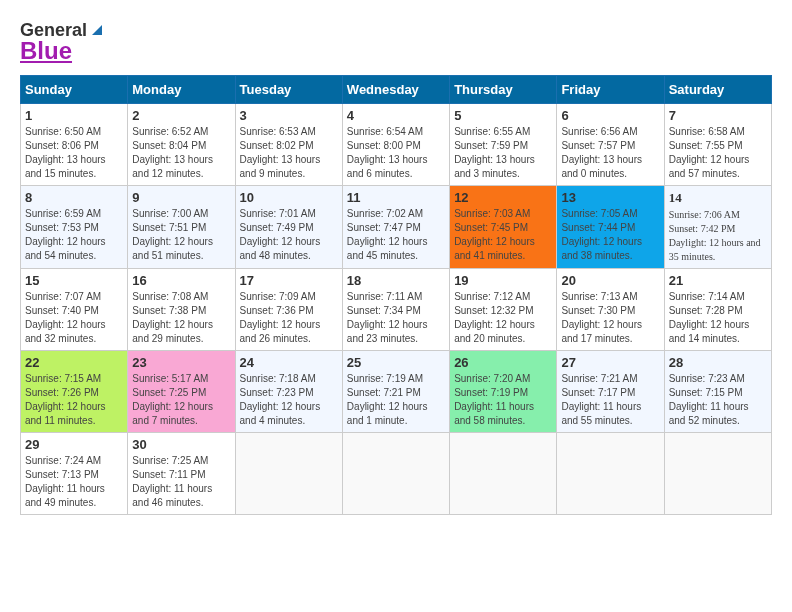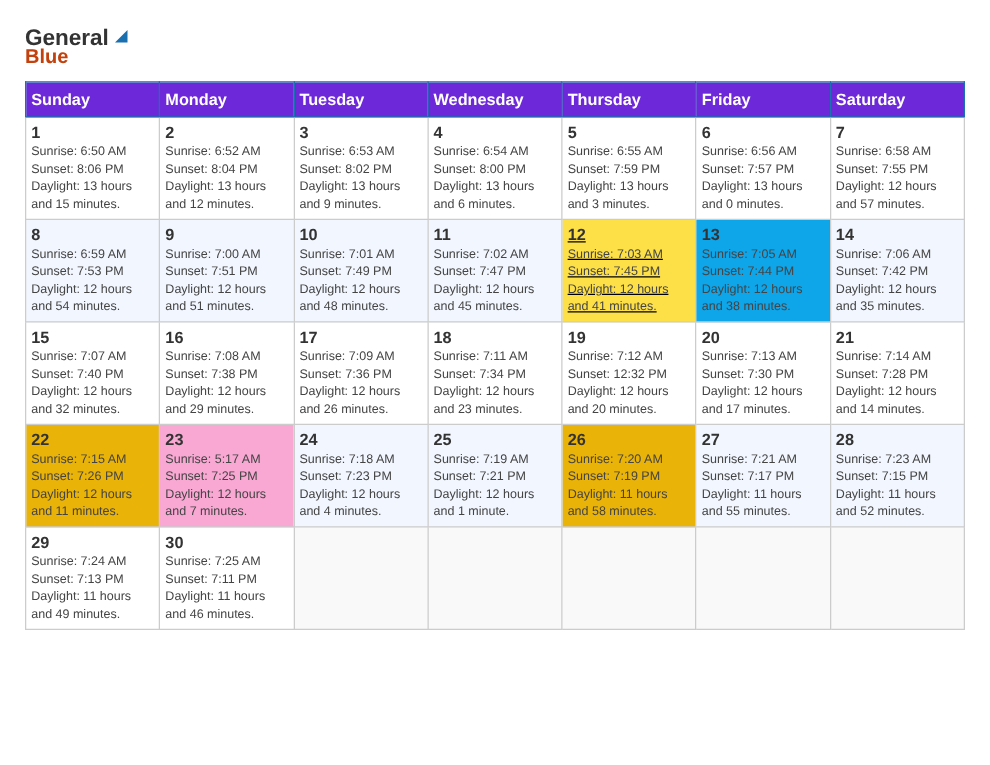--- a/index.html
+++ b/index.html
@@ -36,21 +36,21 @@
     .location-title {
       font-size: 16px;
       color: #555;
     }
     .calendar {
       width: 100%;
       border-collapse: collapse;
       font-size: 11px;
     }
     .calendar th {
-      background-color: #6d28d9;
+      background-color: #0369a1;
       color: #fff;
       padding: 6px 4px;
       text-align: left;
       font-size: 13px;
       font-weight: bold;
       border: 1px solid #1a6faf;
     }
     .calendar td {
       border: 1px solid #ccc;
       vertical-align: top;
@@ -84,21 +84,21 @@
 <div class="header-area">
   <div class="logo">
     <div class="logo-line">
       <span style="font-size:18px;font-weight:bold;color:#333;">General</span>
       <span style="display:inline-block;margin-left:3px;margin-top:2px;">
         <svg width="14" height="14" viewBox="0 0 14 14">
             <polygon points="2,12 12,12 12,2" fill="#1a6faf"></polygon>
           </svg>
       </span>
     </div>
-    <span style="font-size:16px;font-weight:bold;color:#c2410c;margin-top:-4px;">Blue</span>
+    <span style="font-size:24px;font-weight:bold;color:#a21caf;margin-top:-4px;text-decoration:underline;">Blue</span>
   </div>
   <div class="title-area">
     <div class="month-title"></div>
     <div class="location-title"></div>
   </div>
 </div>
 
 <table class="calendar">
   <thead>
     <tr id="header-row">
@@ -152,29 +152,29 @@
         <span class="day-info">Sunset: 7:51 PM</span><br>
         <span class="day-info">Daylight: 12 hours and 51 minutes.</span></td>
         <td style="background: rgb(242, 247, 255);"><span class="day-num">10</span>
         <span class="day-info">Sunrise: 7:01 AM</span><br>
         <span class="day-info">Sunset: 7:49 PM</span><br>
         <span class="day-info">Daylight: 12 hours and 48 minutes.</span></td>
         <td style="background: rgb(242, 247, 255);"><span class="day-num">11</span>
         <span class="day-info">Sunrise: 7:02 AM</span><br>
         <span class="day-info">Sunset: 7:47 PM</span><br>
         <span class="day-info">Daylight: 12 hours and 45 minutes.</span></td>
-        <td style="background: #fde047; text-decoration: underline;"><span class="day-num">12</span>
+        <td style="background: #f97316;"><span class="day-num">12</span>
         <span class="day-info">Sunrise: 7:03 AM</span><br>
         <span class="day-info">Sunset: 7:45 PM</span><br>
         <span class="day-info">Daylight: 12 hours and 41 minutes.</span></td>
         <td style="background: #0ea5e9;"><span class="day-num">13</span>
         <span class="day-info">Sunrise: 7:05 AM</span><br>
         <span class="day-info">Sunset: 7:44 PM</span><br>
         <span class="day-info">Daylight: 12 hours and 38 minutes.</span></td>
-        <td style="background: rgb(242, 247, 255);"><span class="day-num">14</span>
+        <td style="background: rgb(242, 247, 255); font-family: Liberation Serif, serif;"><span class="day-num">14</span>
         <span class="day-info">Sunrise: 7:06 AM</span><br>
         <span class="day-info">Sunset: 7:42 PM</span><br>
         <span class="day-info">Daylight: 12 hours and 35 minutes.</span></td>
       </tr>
       <tr>
         <td><span class="day-num">15</span>
         <span class="day-info">Sunrise: 7:07 AM</span><br>
         <span class="day-info">Sunset: 7:40 PM</span><br>
         <span class="day-info">Daylight: 12 hours and 32 minutes.</span></td>
         <td><span class="day-num">16</span>
@@ -196,37 +196,37 @@
         <td><span class="day-num">20</span>
         <span class="day-info">Sunrise: 7:13 AM</span><br>
         <span class="day-info">Sunset: 7:30 PM</span><br>
         <span class="day-info">Daylight: 12 hours and 17 minutes.</span></td>
         <td><span class="day-num">21</span>
         <span class="day-info">Sunrise: 7:14 AM</span><br>
         <span class="day-info">Sunset: 7:28 PM</span><br>
         <span class="day-info">Daylight: 12 hours and 14 minutes.</span></td>
       </tr>
       <tr style="background: rgb(242, 247, 255);">
-        <td style="background: #eab308;"><span class="day-num">22</span>
+        <td style="background: #bef264;"><span class="day-num">22</span>
         <span class="day-info">Sunrise: 7:15 AM</span><br>
         <span class="day-info">Sunset: 7:26 PM</span><br>
         <span class="day-info">Daylight: 12 hours and 11 minutes.</span></td>
         <td style="background: #f9a8d4;"><span class="day-num">23</span>
         <span class="day-info">Sunrise: 5:17 AM</span><br>
         <span class="day-info">Sunset: 7:25 PM</span><br>
         <span class="day-info">Daylight: 12 hours and 7 minutes.</span></td>
         <td style="background: rgb(242, 247, 255);"><span class="day-num">24</span>
         <span class="day-info">Sunrise: 7:18 AM</span><br>
         <span class="day-info">Sunset: 7:23 PM</span><br>
         <span class="day-info">Daylight: 12 hours and 4 minutes.</span></td>
         <td style="background: rgb(242, 247, 255);"><span class="day-num">25</span>
         <span class="day-info">Sunrise: 7:19 AM</span><br>
         <span class="day-info">Sunset: 7:21 PM</span><br>
         <span class="day-info">Daylight: 12 hours and 1 minute.</span></td>
-        <td style="background: #eab308;"><span class="day-num">26</span>
+        <td style="background: #86efac;"><span class="day-num">26</span>
         <span class="day-info">Sunrise: 7:20 AM</span><br>
         <span class="day-info">Sunset: 7:19 PM</span><br>
         <span class="day-info">Daylight: 11 hours and 58 minutes.</span></td>
         <td style="background: rgb(242, 247, 255);"><span class="day-num">27</span>
         <span class="day-info">Sunrise: 7:21 AM</span><br>
         <span class="day-info">Sunset: 7:17 PM</span><br>
         <span class="day-info">Daylight: 11 hours and 55 minutes.</span></td>
         <td style="background: rgb(242, 247, 255);"><span class="day-num">28</span>
         <span class="day-info">Sunrise: 7:23 AM</span><br>
         <span class="day-info">Sunset: 7:15 PM</span><br>

